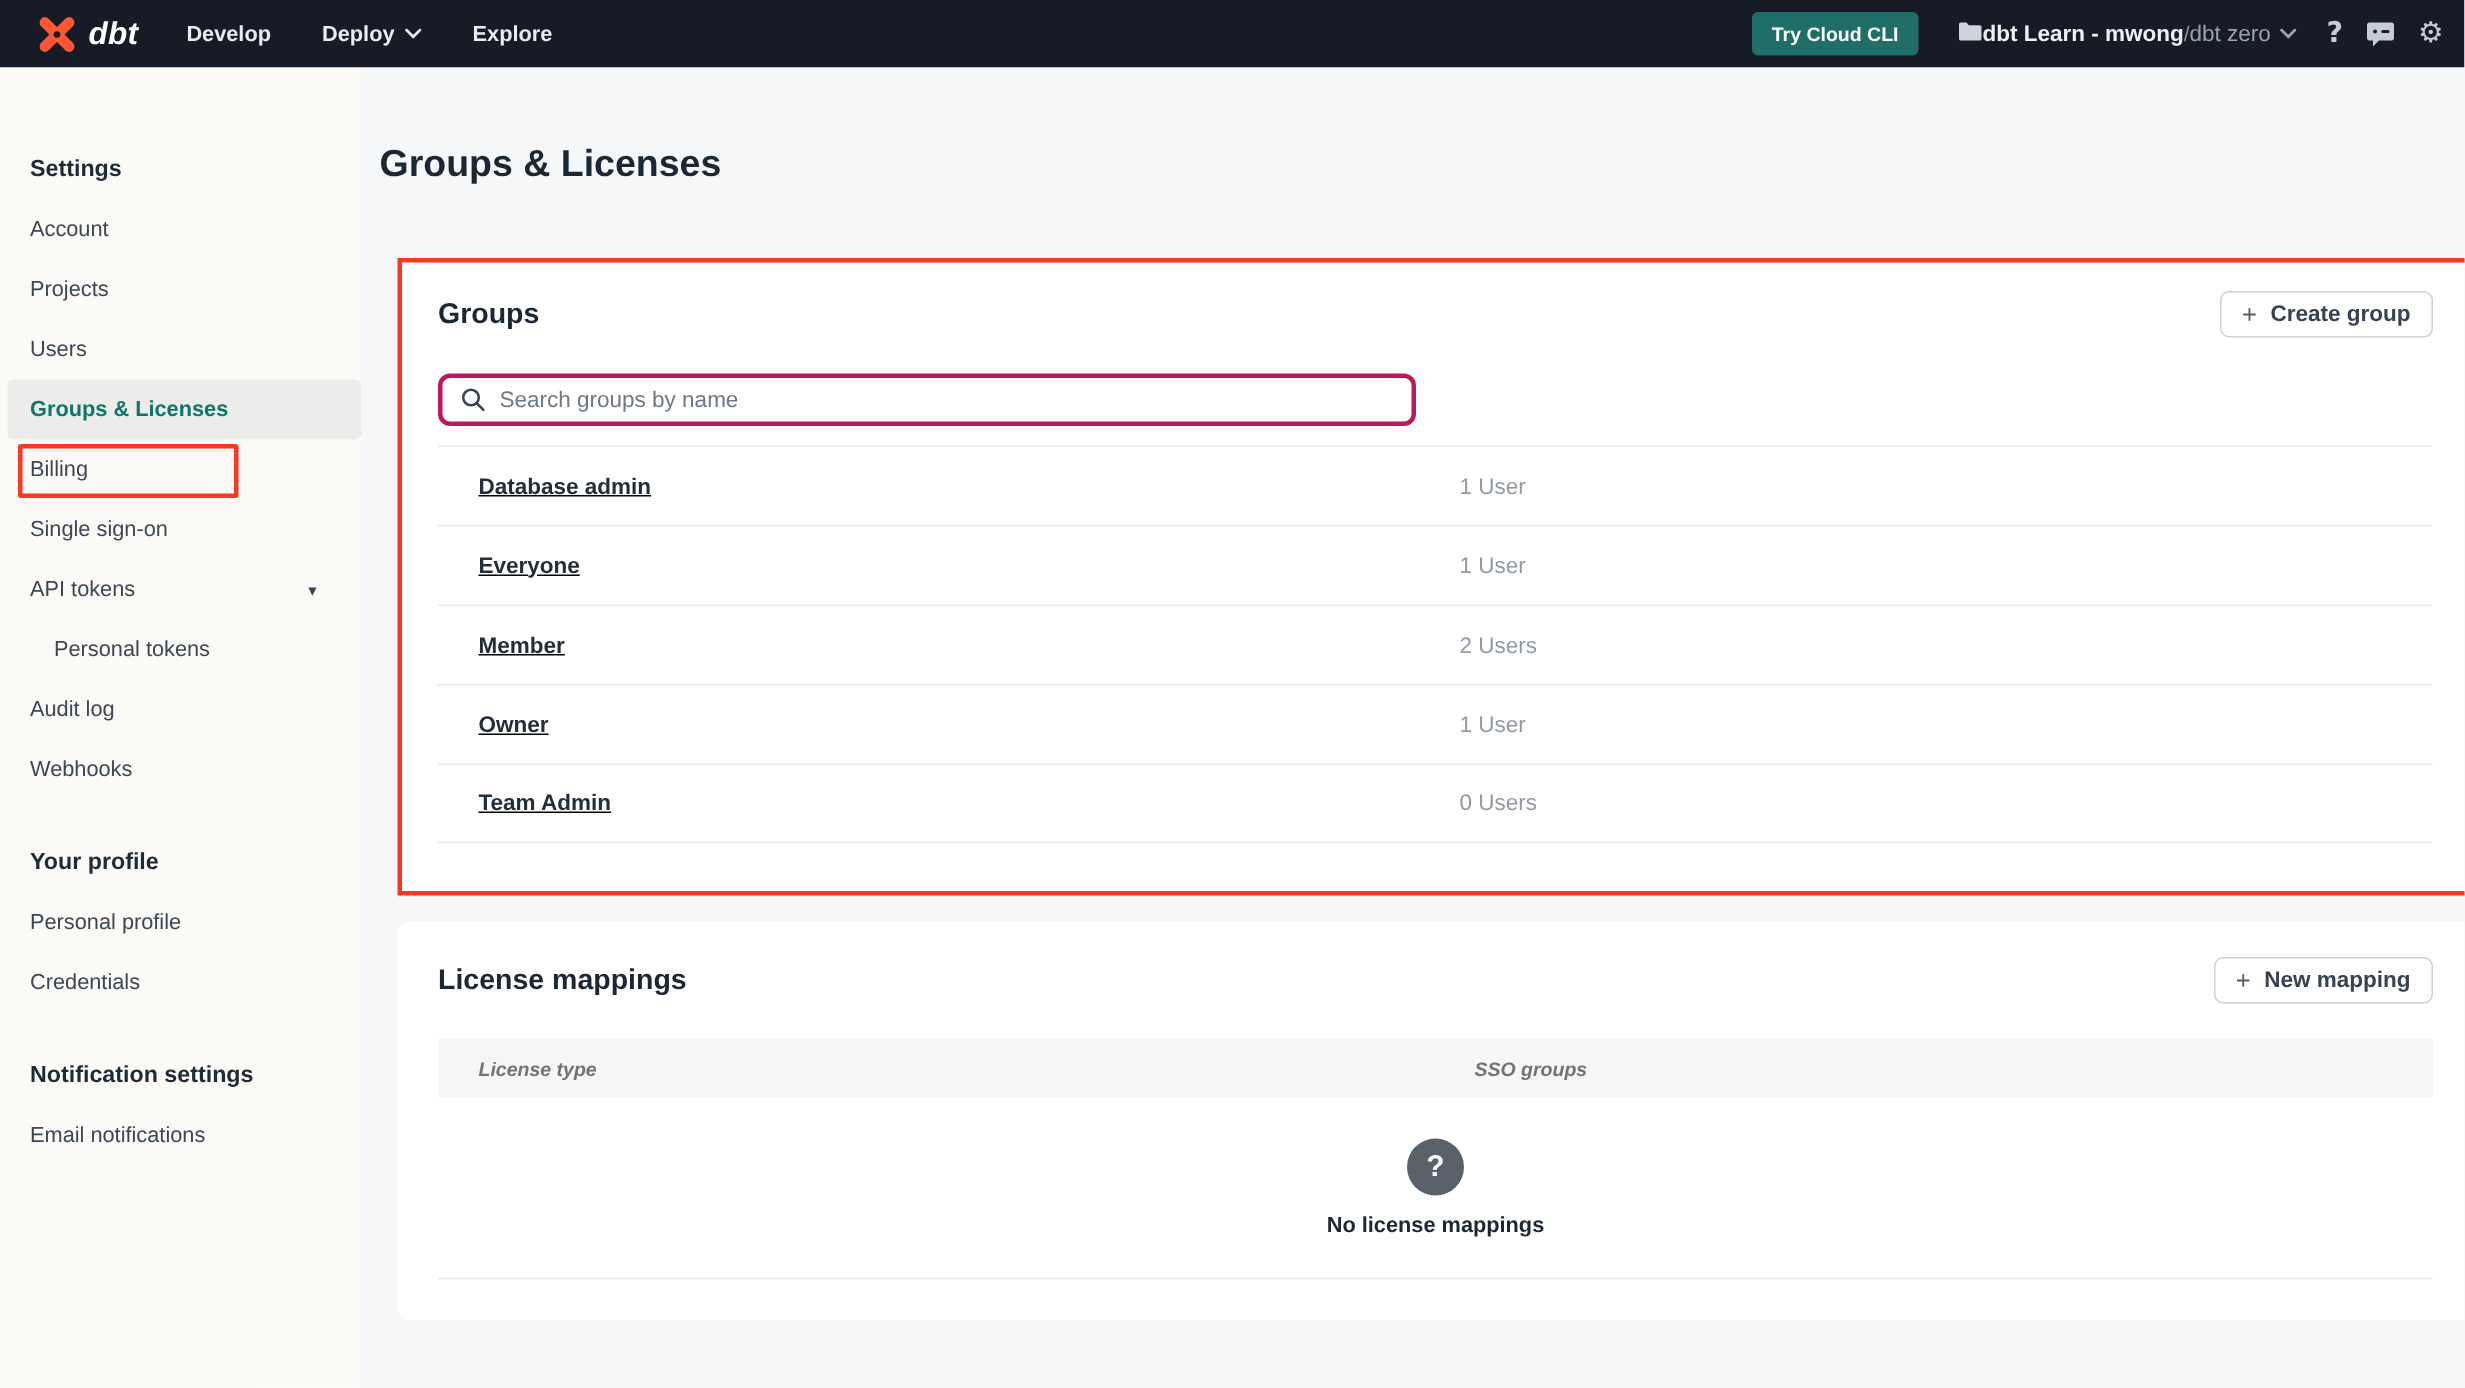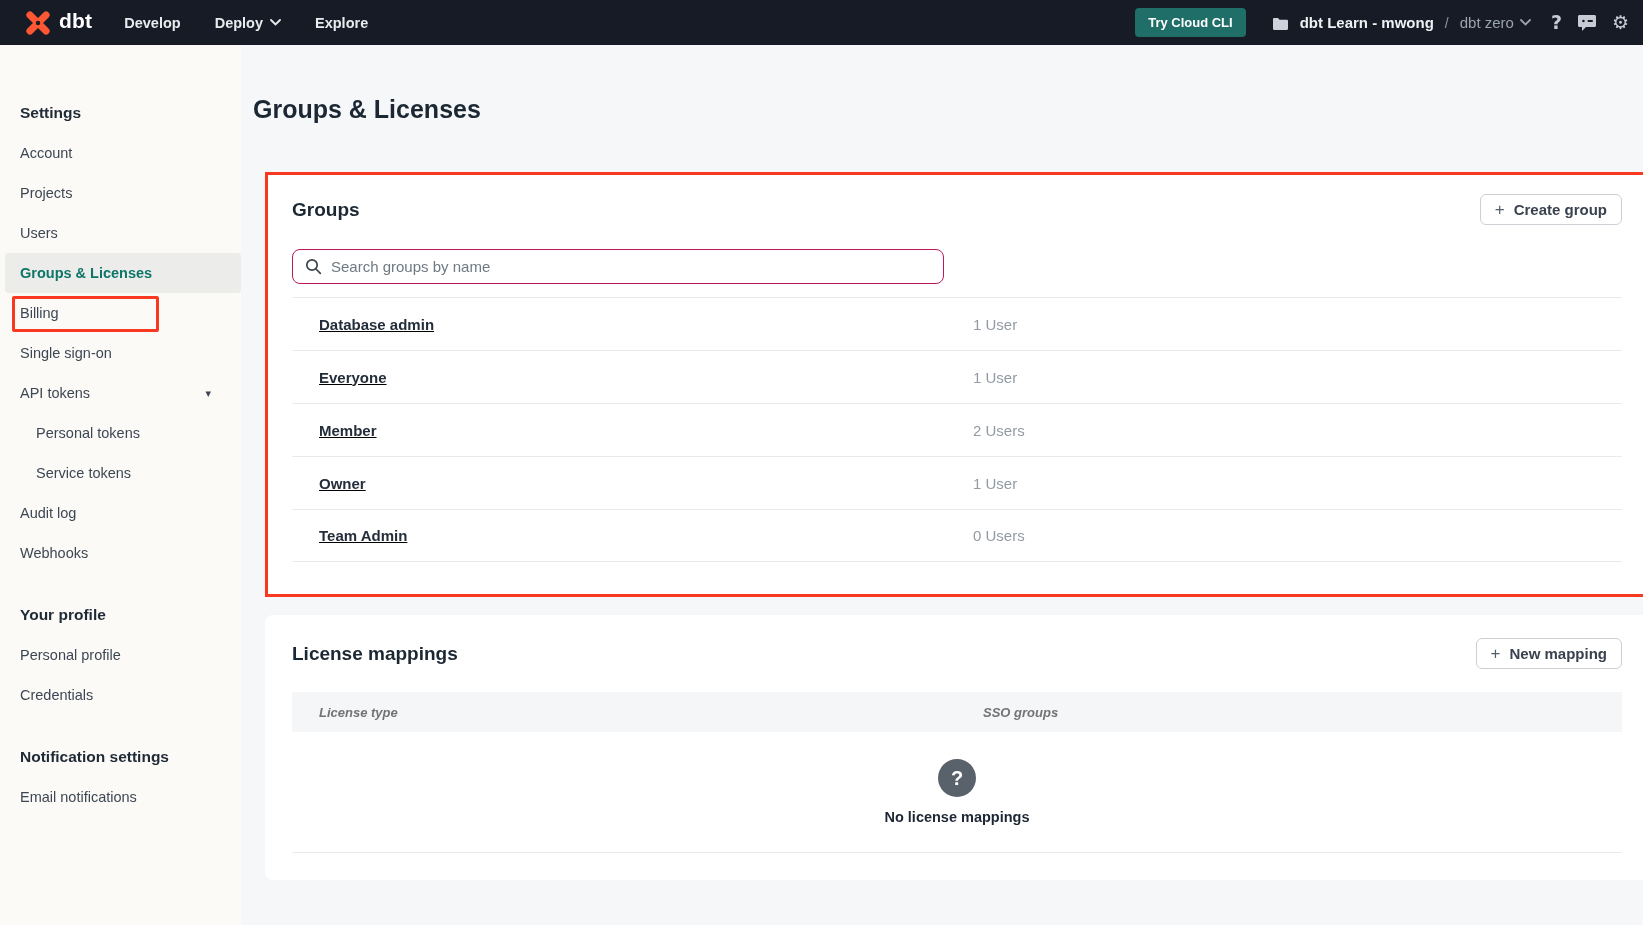--- a/index.html
+++ b/index.html
@@ -3,29 +3,29 @@
 <meta charset="utf-8">
 <style>
   * { margin:0; padding:0; box-sizing:border-box; }
   html,body { width:1643px; height:925px; overflow:hidden; }
   body { font-family:"Liberation Sans","DejaVu Sans",sans-serif; background:#f6f7f8; }
   .page { position:relative; width:1643px; height:925px; }
 
   
   .navbar { position:absolute; left:0; top:0; width:1643px; height:45px;
     background:#161b26; display:flex; align-items:center; padding:0 14px 0 24px; }
-  .logo { display:flex; gap:7px; }
+  .logo { display:flex; align-items:center; gap:7px;font-style:italic; }
   .logo-text { color:#fff; font-size:21px; font-weight:bold; letter-spacing:.2px; }
   .nav-links { display:flex; align-items:flex-start; gap:34px; margin-left:32px; }
   .nav-link { color:#e9ebee; font-size:14.5px; font-weight:600; cursor:pointer;
     display:flex; align-items:center; gap:7px; }
   .nav-spacer { flex:1; }
   .cli-btn { background:#1f6e67; color:#fff; font-size:13px; font-weight:bold;
     padding:7px 13px; border-radius:4px; border:none; cursor:pointer; }
-  .crumb { display:flex; align-items:flex-end; gap:11px; margin-left:26px; margin-right:20px; }
+  .crumb { display:flex; align-items:flex-start; gap:0; margin-left:26px; margin-right:20px; }
   .crumb-account { color:#eef0f3; font-size:15px; font-weight:bold; }
   .crumb-sep { color:#8e97a3; font-size:14px; }
   .crumb-project { color:#9aa3af; font-size:15px; display:flex; align-items:center; gap:6px; }
   .nav-icons { display:flex; align-items:center; gap:15px; }
   .nav-ico { color:#c6ccd4; font-size:19px; font-weight:bold; cursor:pointer; line-height:1;
     font-family:"DejaVu Sans",sans-serif; }
 
   
   .edge-strip { position:absolute; left:0; top:45px; width:2px; height:880px; background:#b3a184; }
   .sidebar { position:absolute; left:0; top:45px; width:241px; height:880px;
@@ -49,21 +49,21 @@
 
   .card-head { display:flex; justify-content:space-between; align-items:center; }
   .groups-card .card-head { margin-top:19px; }
   .license-card .card-head { margin-top:23px; }
   .card-title { font-size:19px; font-weight:bold; color:#1b2733; }
   .btn { display:flex; align-items:center; gap:9px; background:#fff; border:1px solid #ccd0d5;
     border-radius:6px; padding:6px 14px; font-size:15px; font-weight:600; color:#39424e;
     cursor:pointer; font-family:inherit; }
   .btn .plus { font-size:17px; font-weight:400; color:#555e69; line-height:1; }
 
-  .search-box { margin-top:24px; width:652px; height:35px; border:1px solid #be185d;
+  .search-box { margin-top:24px; width:652px; height:35px; border:3px solid #be185d;
     border-radius:8px; display:flex; align-items:center; padding:0 12px; gap:9px; background:#fff; }
   .search-box input { border:none; outline:none; flex:1; font-size:15px; color:#2a333e;
     font-family:inherit; background:transparent; }
   .search-box input::placeholder { color:#6f7983; }
 
   .group-list { margin-top:13px; }
   .group-row { height:53px; display:flex; align-items:center; border-top:1px solid #e8eaec;
     position:relative; cursor:pointer;text-decoration:underline; }
   .group-row:last-child { border-bottom:1px solid #e8eaec; }
   .group-name { margin-left:27px; font-size:15px; font-weight:bold; color:#242e3a; }
@@ -155,21 +155,20 @@
     <div class="sb-row">Projects</div>
     <div class="sb-row">Users</div>
     <div class="sb-row sb-active">Groups &amp; Licenses</div>
     <div class="sb-row">Billing</div>
     <div class="sb-row">Single sign-on</div>
     <div class="sb-row">
       <span>API tokens</span>
       <span class="sb-caret">▾</span>
     </div>
     <div class="sb-row sb-sub">Personal tokens</div>
-    <div class="sb-row sb-sub">Service tokens</div>
     <div class="sb-row">Audit log</div>
     <div class="sb-row">Webhooks</div>
     <div class="sb-gap"></div>
     <div class="sb-row sb-heading">Your profile</div>
     <div class="sb-row">Personal profile</div>
     <div class="sb-row">Credentials</div>
     <div class="sb-gap"></div>
     <div class="sb-row sb-heading">Notification settings</div>
     <div class="sb-row">Email notifications</div>
   </nav>

